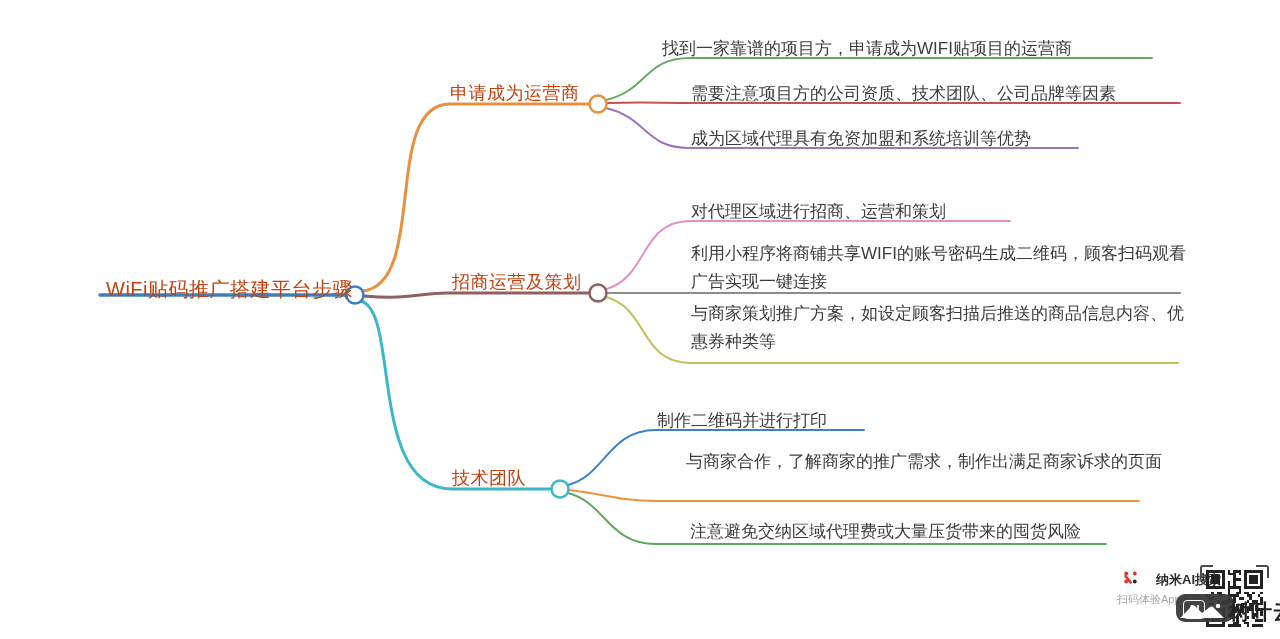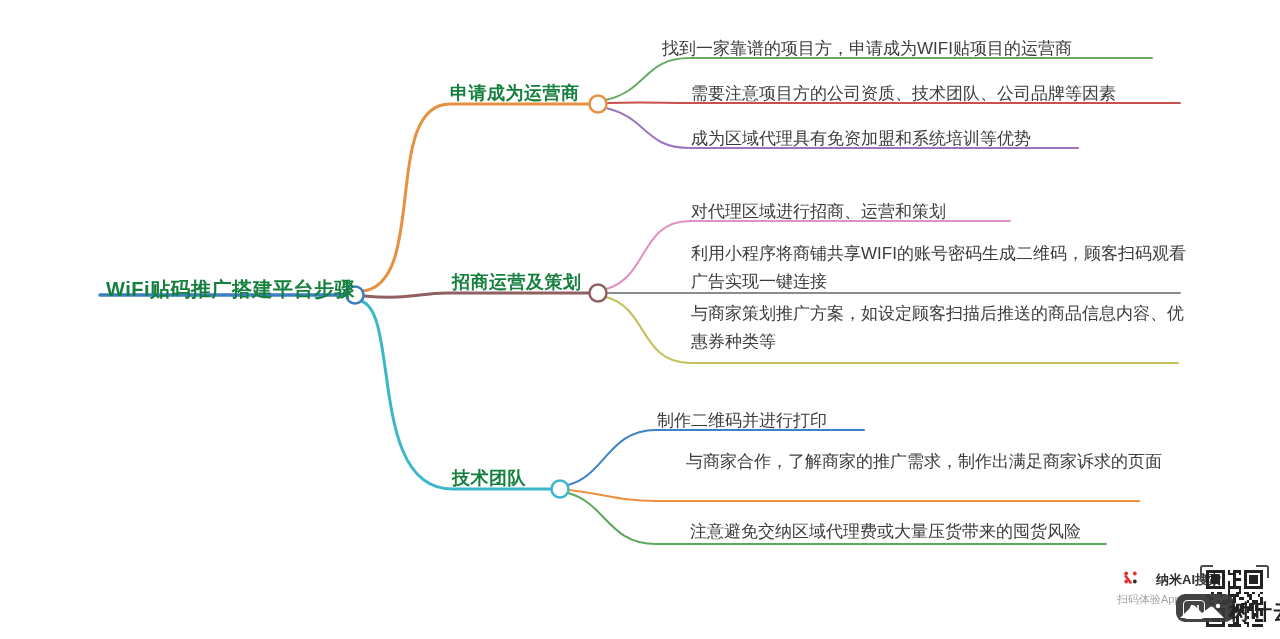--- a/index.html
+++ b/index.html
@@ -9,21 +9,21 @@
     font-family:"Liberation Sans","DejaVu Sans",sans-serif;
   }
   #stage{position:absolute;inset:0;width:1280px;height:639px;}
   svg.links{position:absolute;left:0;top:0;width:1280px;height:639px;}
   .label{
     position:absolute;color:#3c3c3c;white-space:nowrap;
     font-size:17px;line-height:28px;
   }
   .label.wrap{white-space:normal;}
   .node-label{
-    font-weight:bold;color:#15803d;font-size:18px;letter-spacing:0.5px;
+    font-weight:normal;color:#c2410c;font-size:18px;letter-spacing:0.5px;
   }
   .root-label{font-size:20px;letter-spacing:0.5px;margin-top:8px;}
   
   .brand-row{position:absolute;left:1124px;top:571px;display:flex;align-items:flex-start;gap:19px;}
   .brand-name{font-size:13px;font-weight:bold;color:#2f2f2f;white-space:nowrap;}
   .tagline{position:absolute;left:1117px;top:592px;font-size:11px;color:#a6a6a6;white-space:nowrap;}
   .qr-wrap{position:absolute;left:1206px;top:570px;width:57px;height:57px;}
   .qr-bracket{position:absolute;width:11px;height:11px;border:0 solid #4a4a4a;}
   .qr-bracket.tl{left:-6px;top:-5px;border-left-width:2px;border-top-width:2px;border-top-left-radius:3px;}
   .qr-bracket.tr{right:-6px;top:-5px;border-right-width:2px;border-top-width:2px;border-top-right-radius:3px;}

